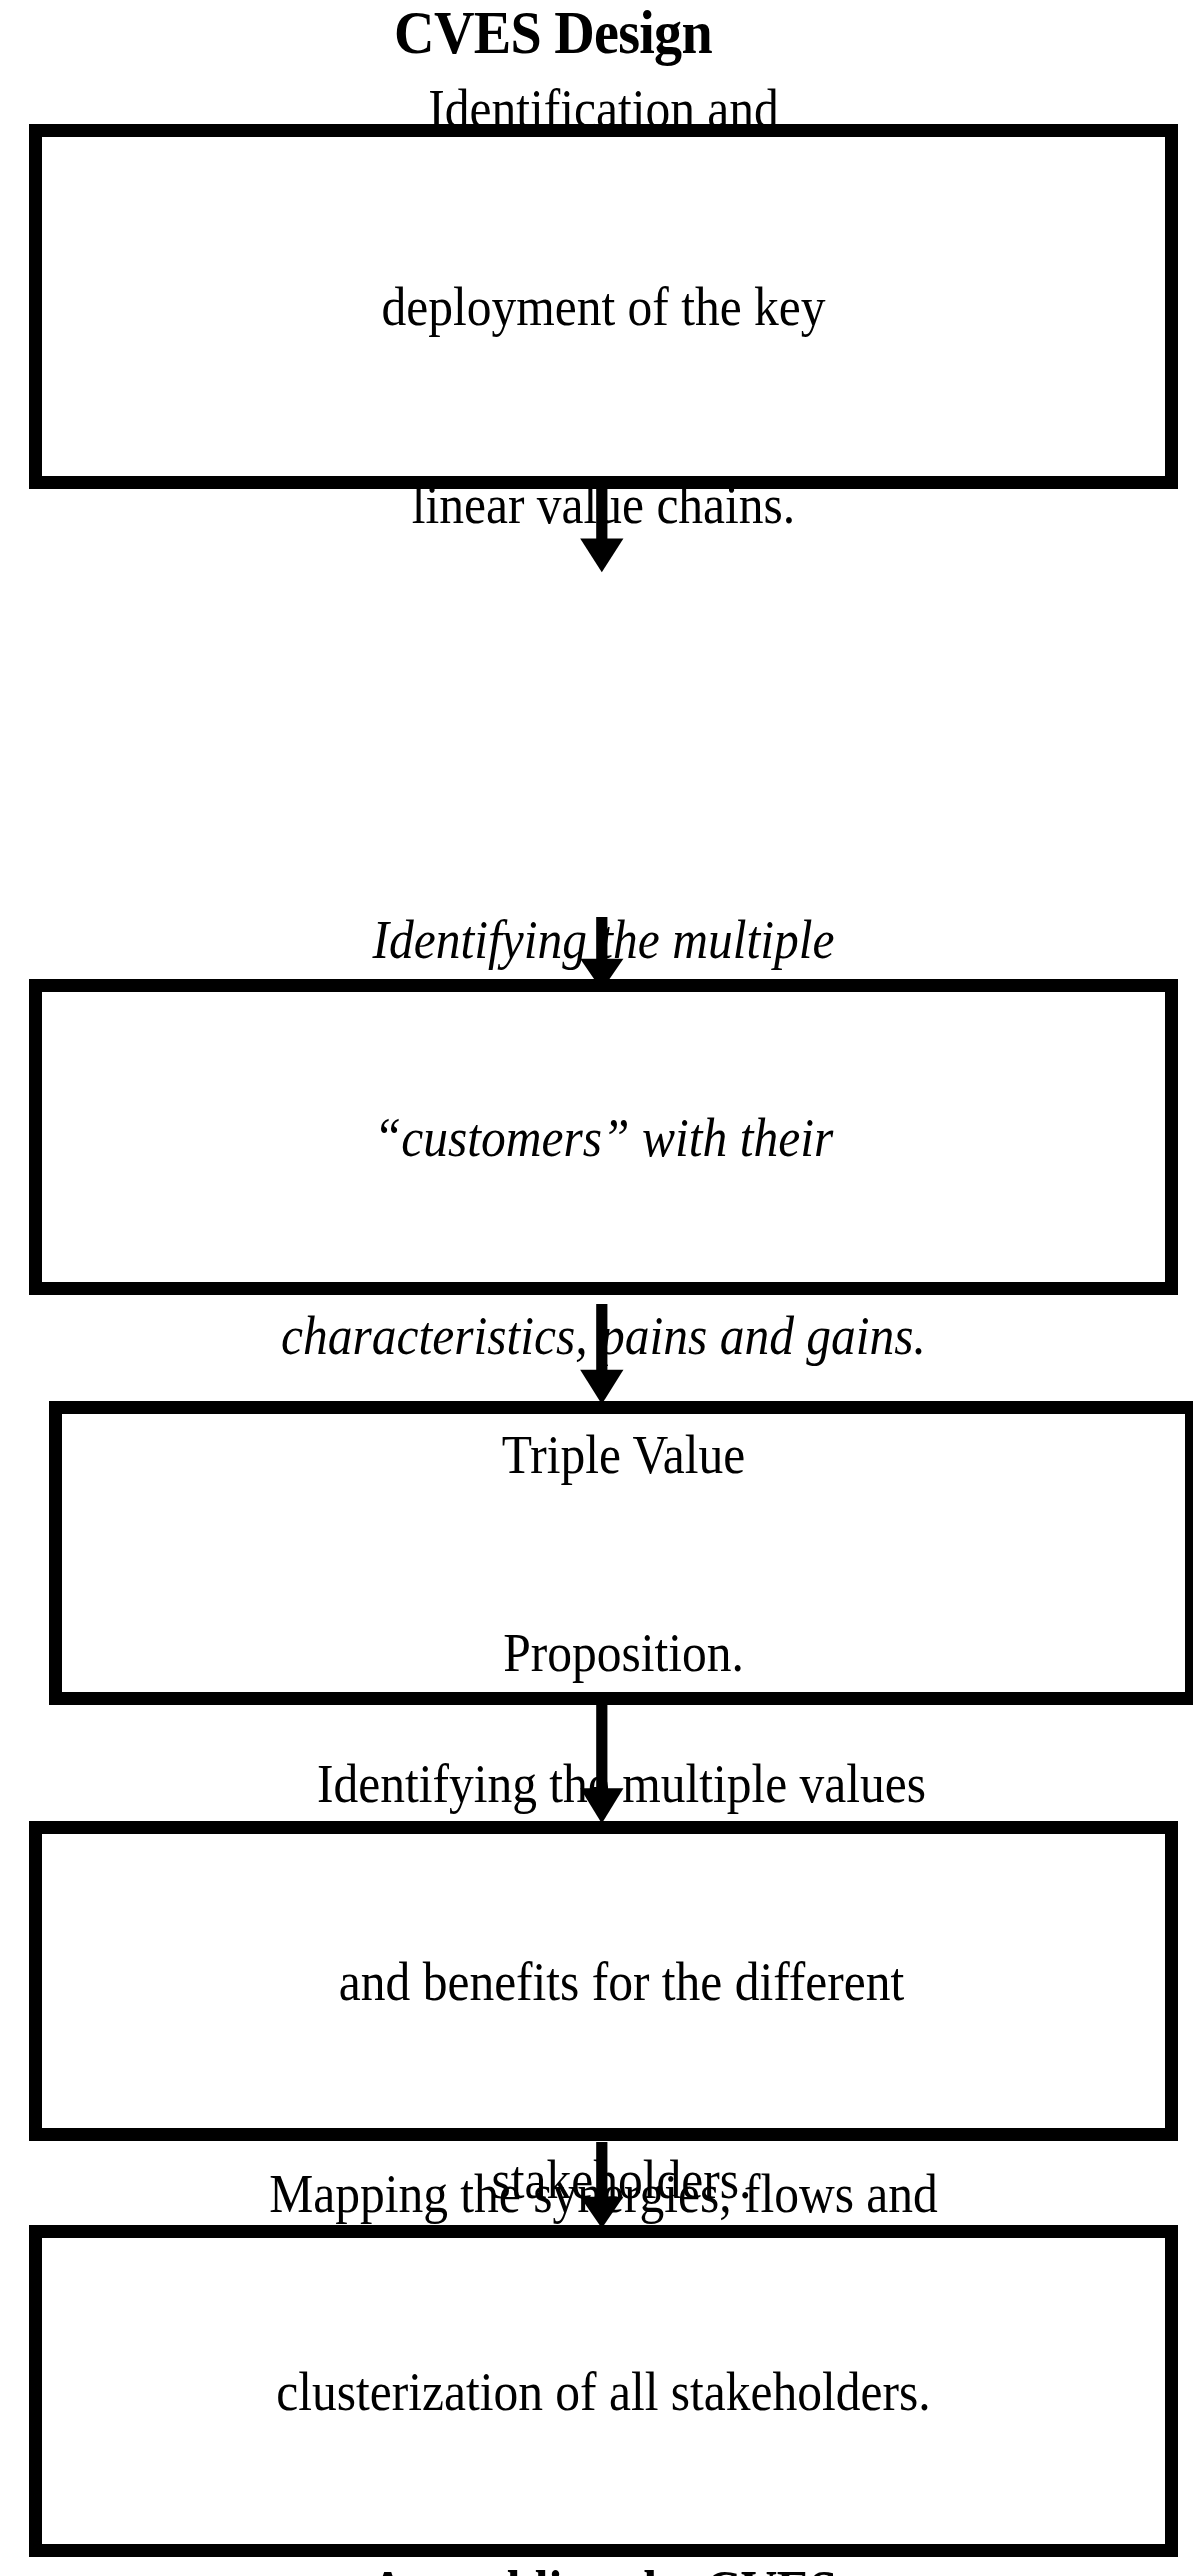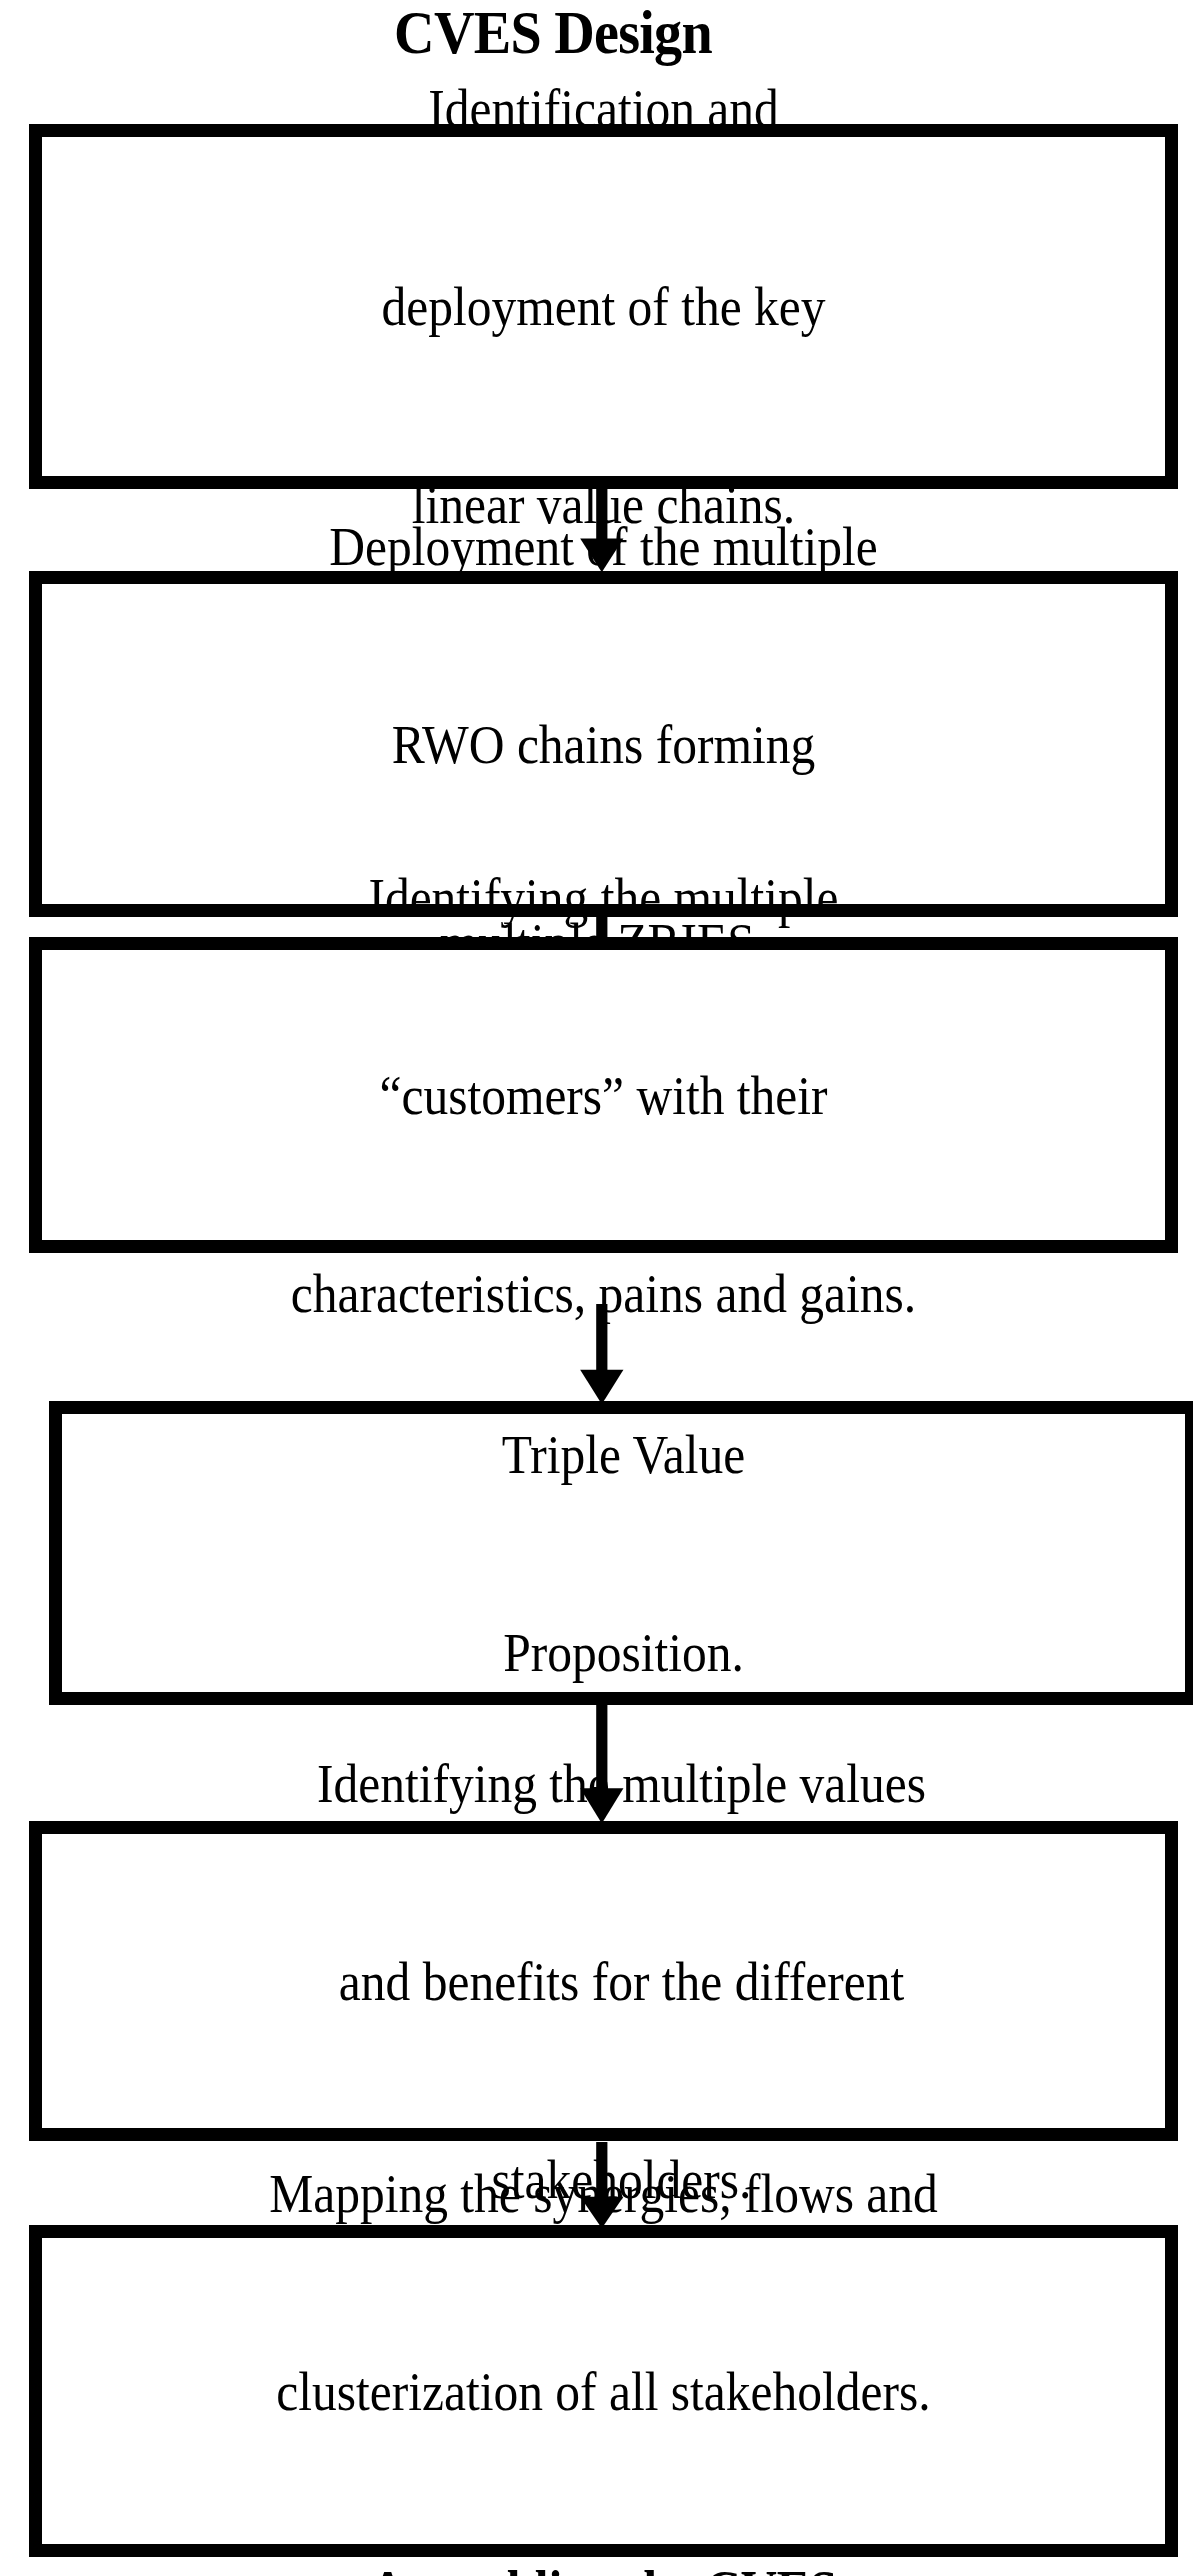--- a/index.html
+++ b/index.html
@@ -91,36 +91,29 @@
     </div>
   </div>
 
   <div class="flow-arrow" style="top:489px; height:84px;">
     <svg viewBox="0 0 1490 105" preserveAspectRatio="none" aria-hidden="true">
       <rect x="744" y="0" width="14" height="66" fill="#000000"></rect>
       <polygon points="724,62 778,62 751,104" fill="#000000"></polygon>
     </svg>
   </div>
 
-  <div class="flow-box" style="top:571px; height:346px;">
-    <div class="flow-box-text">
-      <span class="plain-line">Deployment of the multiple</span>
-      <span class="plain-line">RWO chains forming</span>
-      <span class="plain-line">multiple ZRIES.</span>
-    </div>
-  </div>
 
   <div class="flow-arrow" style="top:917px; height:74px;">
     <svg viewBox="0 0 1490 92" preserveAspectRatio="none" aria-hidden="true">
       <rect x="744" y="0" width="14" height="56" fill="#000000"></rect>
       <polygon points="724,52 778,52 751,91" fill="#000000"></polygon>
     </svg>
   </div>
 
-  <div class="flow-box" style="top:937px; height:316px;">
+  <div class="flow-box" style="top:979px; height:316px;font-style:italic;">
     <div class="flow-box-text">
       <span class="plain-line">Identifying the multiple</span>
       <span class="plain-line">“customers” with their</span>
       <span class="plain-line">characteristics, pains and gains.</span>
     </div>
   </div>
 
   <div class="flow-arrow" style="top:1304px; height:101px;">
     <svg viewBox="0 0 1490 126" preserveAspectRatio="none" aria-hidden="true">
       <rect x="744" y="0" width="14" height="86" fill="#000000"></rect>

